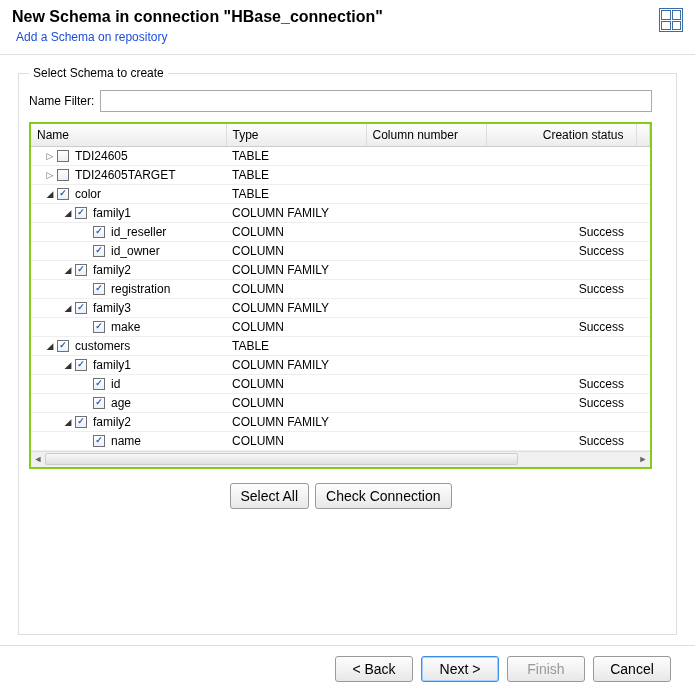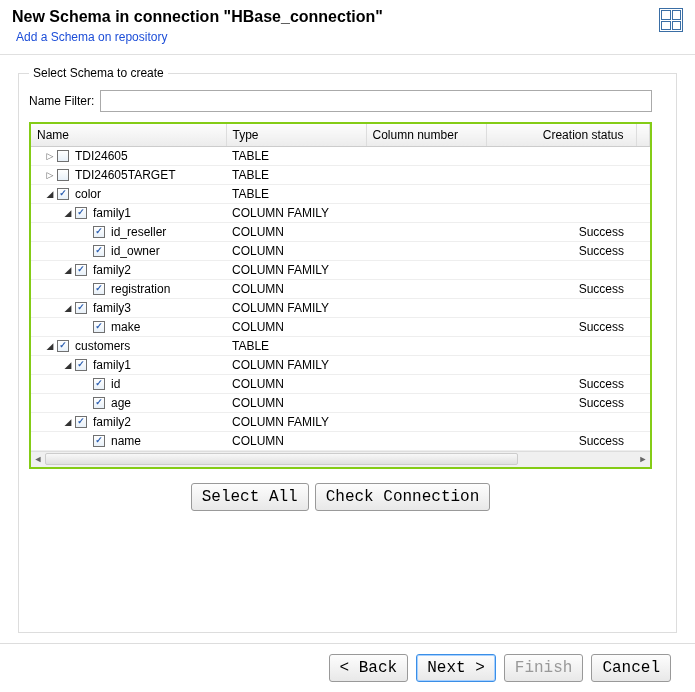--- a/index.html
+++ b/index.html
@@ -109,23 +109,22 @@
   }
   .hscroll .arrow { width:14px; text-align:center; font-size:9px; color:#666; }
   .hscroll .track { flex:1; position:relative; height:14px; }
   .hscroll .thumb { position:absolute; left:0; width:80%; top:1px; bottom:1px; background:linear-gradient(#f8f8f8,#e0e0e0); border:1px solid #ccc; border-radius:2px;}
   .btn-row { display: flex; justify-content: center; gap: 6px; padding: 14px 0; }
   .btn {
     background: linear-gradient(#fdfdfd, #e8e8e8);
     border: 1px solid #999;
     border-radius: 3px;
     padding: 4px 10px;
-    font-size: 16px;
+    font-size: 14px;
     cursor: pointer;
-    font-family: Liberation Mono, monospace;
   }
   .footer {
     border-top: 1px solid #ddd;
     padding: 10px 24px;
     display: flex;
     justify-content: flex-end;
     gap: 8px;
     background: #fff;
   }
   .footer .btn { min-width: 78px; text-align: center; }

